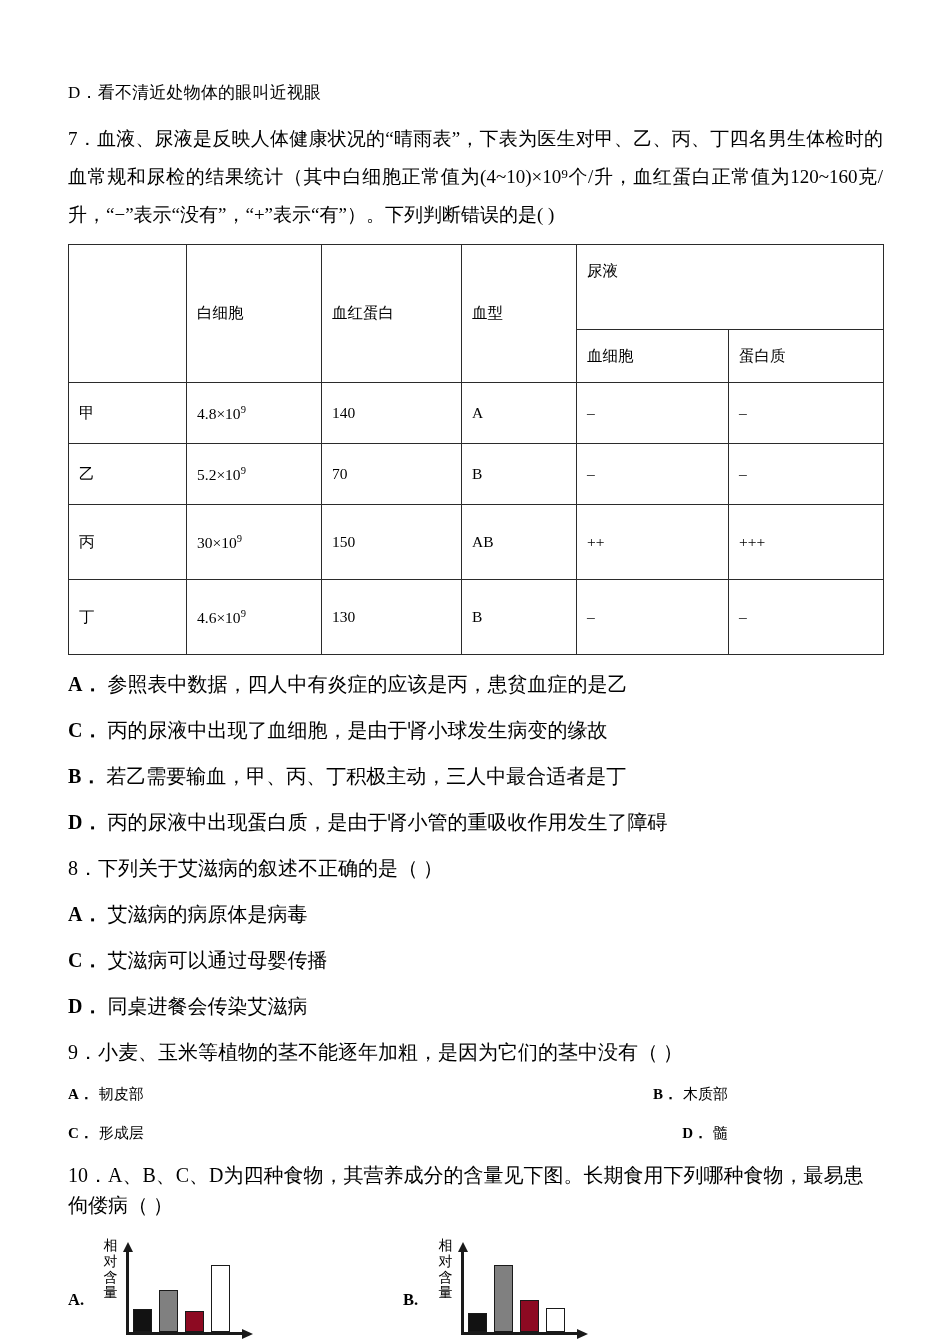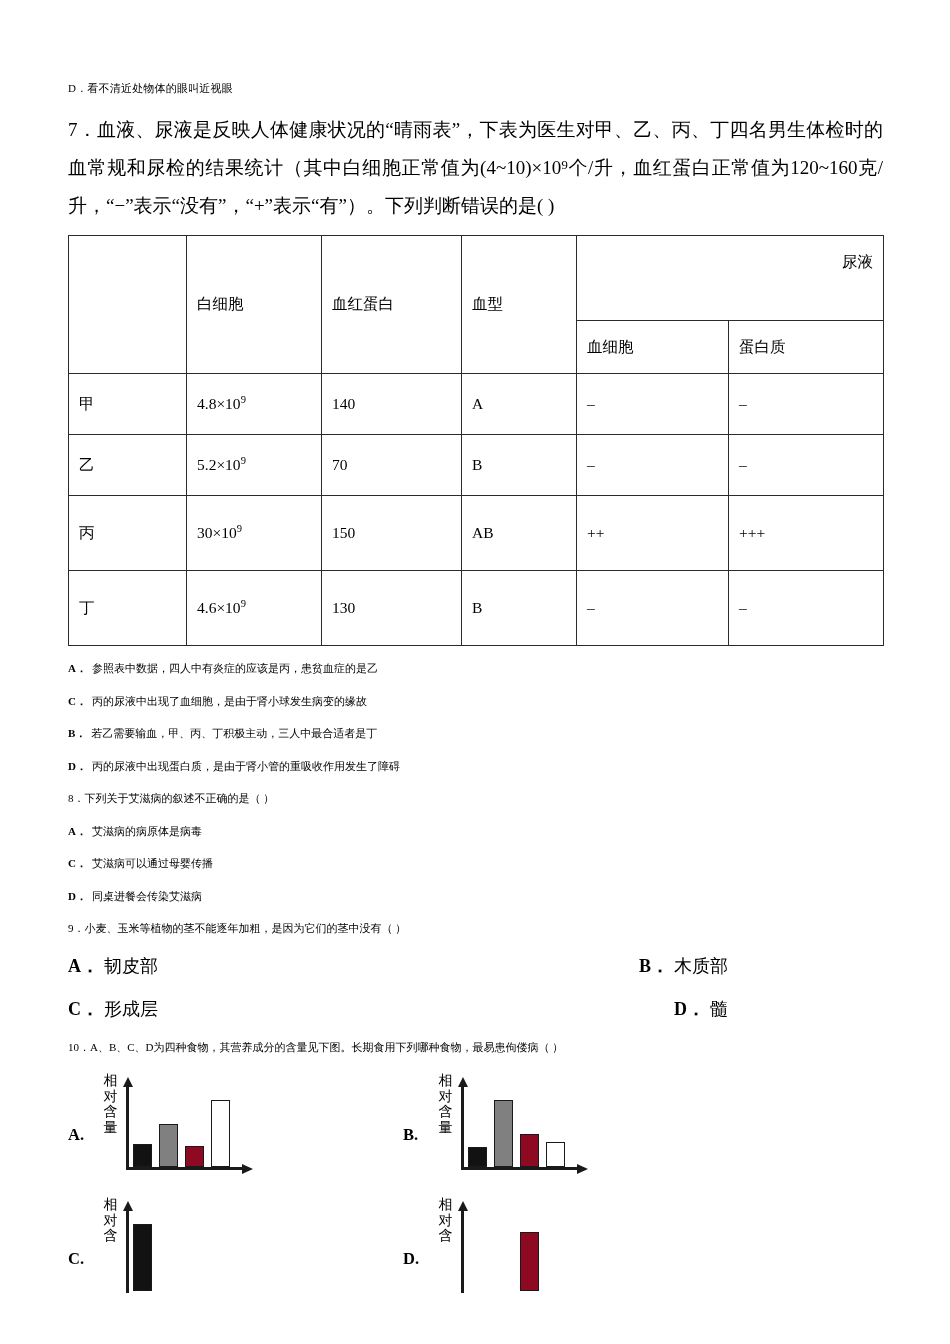--- a/index.html
+++ b/index.html
@@ -24,50 +24,50 @@
   }
   .content {
     position: absolute;
     left: 68px;
     top: 80px;
     width: 815px;
   }
 
   
   .line {
-    font-size: 11px;
+    font-size: 17px;
     line-height: 1.55;
     margin: 0 0 14px 0;
     letter-spacing: 0.2px;
   }
   .qline {
     font-size: 19px;
     line-height: 2.0;
     margin: 0 0 2px 0;
     text-align: justify;
   }
   .opt {
-    font-size: 11px;
+    font-size: 20px;
     line-height: 1.5;
     margin: 0 0 16px 0;
   }
   .optlabel {
     font-weight: bold;
     font-family: "Liberation Serif", serif;
     margin-right: 5px;
   }
   .qnum {
     font-family: "Liberation Serif", serif;
   }
   .two-col {
     display: flex;
     margin: 0 0 16px 0;
   }
   .two-col > div {
-    font-size: 18px;
+    font-size: 15px;
     line-height: 1.5;
   }
   .two-col .c1 { width: 330px; }
   .two-col .c2 { width: 330px; text-align: right; }
 
   
   table.exam-table {
     border-collapse: collapse;
     width: 815px;
     margin: 10px 0 14px 0;
@@ -83,21 +83,21 @@
     font-family: "Liberation Serif", serif;
   }
   .col-a { width: 118px; }
   .col-b { width: 135px; }
   .col-c { width: 140px; }
   .col-d { width: 115px; }
   .col-e { width: 152px; }
   .col-f { width: 155px; }
 
   .h-row1 td { height: 62px; vertical-align: bottom; padding-bottom: 10px; }
-  .h-row1 td.urine-top { vertical-align: top; padding-top: 16px; text-align: right; }
+  .h-row1 td.urine-top { vertical-align: top; padding-top: 16px; }
   .h-row2 td { height: 40px; }
   tr.data-row td { height: 48px; }
   tr.data-row.tall td { height: 62px; }
   .sup { font-size: 10.5px; vertical-align: super; }
 
   
   .chart-grid {
     margin-top: 14px;
     width: 815px;
   }

